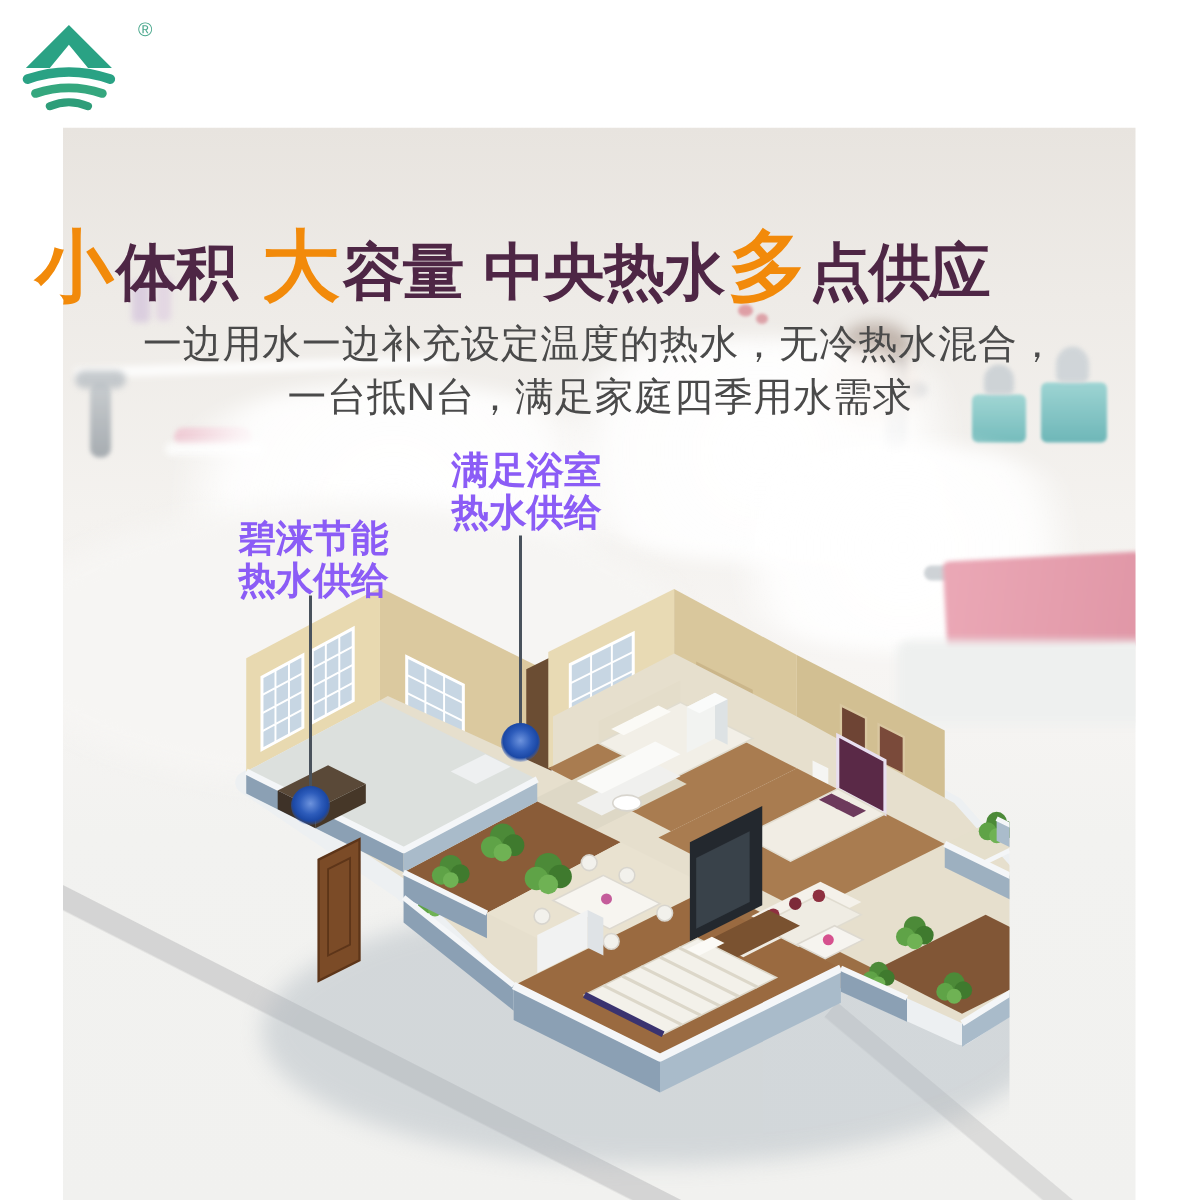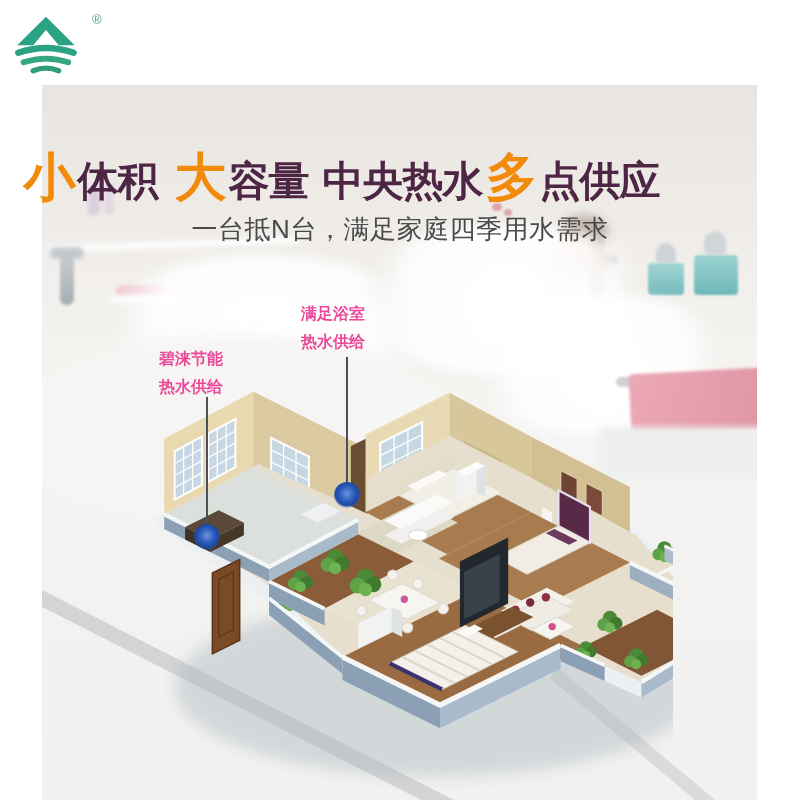--- a/index.html
+++ b/index.html
@@ -26,21 +26,21 @@
   .headline { position:absolute; left:0; top:143px; width:680px; text-align:center; z-index:12;
               white-space:nowrap; letter-spacing:-1px; }
   .hl-plum { font-size:41px; font-weight:700; color:#4e2645; }
   .hl-orange { font-size:52px; font-weight:800; color:#f28a0a; margin:0 3px; }
   .hl-gap { display:inline-block; width:14px; }
 
   .subtitle { position:absolute; left:0; top:212px; width:800px; text-align:center; z-index:12;
               font-size:26px; line-height:35px; color:#4a4a4a; letter-spacing:0.5px; }
 
   
-  .callout { position:absolute; z-index:14; font-size:16px; font-weight:600; color:#ec4899; line-height:28px; }
+  .callout { position:absolute; z-index:14; font-size:25px; font-weight:600; color:#8b5cf6; line-height:28px; }
   .callout-kitchen { left:159px; top:345px; }
   .callout-bath { left:301px; top:300px; }
   .leader { position:absolute; width:2px; background:#49525c; z-index:13; }
   .leader-kitchen { left:206px; top:397px; height:130px; }
   .leader-bath { left:346px; top:357px; height:128px; }
   .marker { position:absolute; width:26px; height:26px; border-radius:50%; z-index:14;
             background:radial-gradient(circle at 50% 45%, #6d93dd 0%, #2d5cbb 38%, #1b48a5 60%, rgba(60,100,190,0.30) 72%, rgba(60,100,190,0) 80%); }
   .marker-kitchen { left:194px; top:524px; }
   .marker-bath { left:334px; top:482px; }
 
@@ -101,20 +101,21 @@
       <path d="M10 53 Q31 46 52 53" stroke="#35a77e" stroke-width="5.5" fill="none" stroke-linecap="round"></path>
       <path d="M19 61 Q31 56 43 61" stroke="#2e9d79" stroke-width="5" fill="none" stroke-linecap="round"></path>
     </svg>
     <span class="logo-reg">®</span>
   </div>
 </div>
 
 <div class="headline"><span class="hl-orange">小</span><span class="hl-plum">体积</span><span class="hl-gap"></span><span class="hl-orange">大</span><span class="hl-plum">容量</span><span class="hl-gap"></span><span class="hl-plum">中央热水</span><span class="hl-orange">多</span><span class="hl-plum">点供应</span></div>
 
 <div class="subtitle">
+  <div>一边用水一边补充设定温度的热水，无冷热水混合，</div>
   <div>一台抵N台，满足家庭四季用水需求</div>
 </div>
 
 <div class="callout callout-kitchen">
   <div>碧涞节能</div>
   <div>热水供给</div>
 </div>
 <div class="callout callout-bath">
   <div>满足浴室</div>
   <div>热水供给</div>

